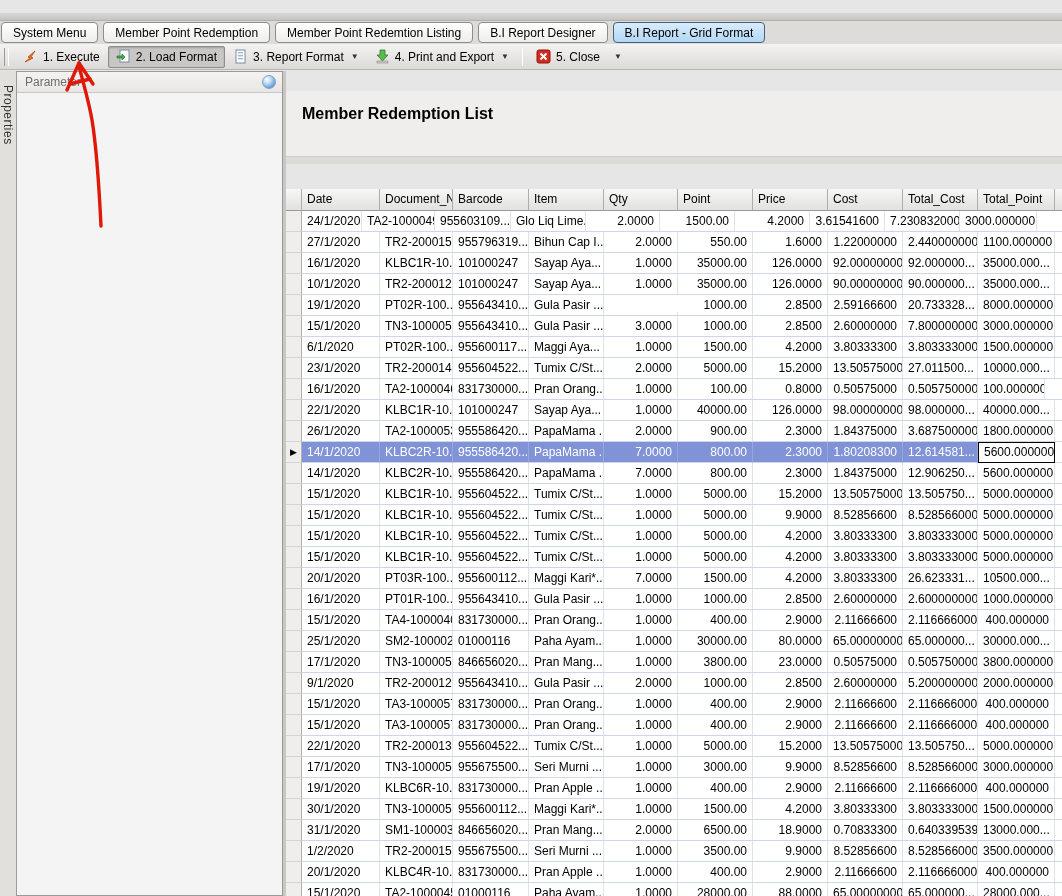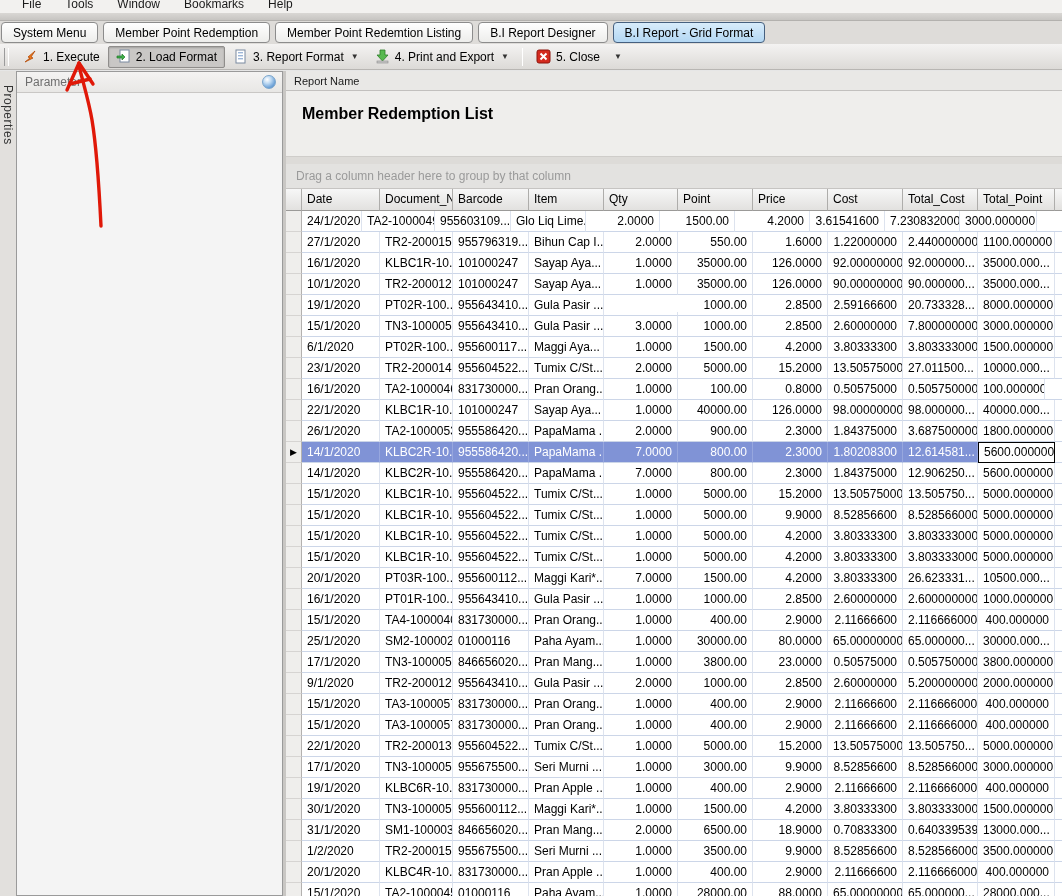--- a/index.html
+++ b/index.html
@@ -95,27 +95,20 @@
     border:1px solid #000; line-height:18px; }
 
   
   #arrow { left:0; top:0; width:1062px; height:896px; pointer-events:none; }
 </style>
 </head>
 <body>
 
 <div id="stage">
 
-  <div id="menubar" class="abs">
-      <div class="menu-item">File</div>
-      <div class="menu-item">Tools</div>
-      <div class="menu-item">Window</div>
-      <div class="menu-item">Bookmarks</div>
-      <div class="menu-item">Help</div>
-    </div>
   <div id="band" class="abs"></div>
   <div id="tabrow" class="abs">
       <div class="tab">System Menu</div>
       <div class="tab">Member Point Redemption</div>
       <div class="tab">Member Point Redemtion Listing</div>
       <div class="tab">B.I Report Designer</div>
       <div class="tab active">B.I Report - Grid Format</div>
     </div>
   <div id="toolbar" class="abs">
     <div class="grip"></div>
@@ -167,30 +160,24 @@
 
   <div id="leftpanel" class="abs">
     <div class="phead">
       <span>Parameter</span>
       <span class="orb"></span>
     </div>
     <div style="height:802px;"></div>
   </div>
   <div id="splitter" class="abs"></div>
 
-  <div id="reportbar" class="abs">
-    <span>Report Name</span>
-  </div>
   <div id="titlepanel" class="abs">
     <div class="rtitle">Member Redemption List</div>
   </div>
   <div id="gapstrip" class="abs"></div>
-  <div id="groupbar" class="abs">
-    <span>Drag a column header here to group by that column</span>
-  </div>
 
   <div id="grid" class="abs">
       <div class="g-head">
         <div class="g-hgutter"></div>
         <div class="g-hcell" style="width: 78px;">Date</div>
         <div class="g-hcell" style="width: 73px;">Document_No</div>
         <div class="g-hcell" style="width: 76px;">Barcode</div>
         <div class="g-hcell" style="width: 75px;">Item</div>
         <div class="g-hcell" style="width: 74px;">Qty</div>
         <div class="g-hcell" style="width: 75px;">Point</div>

